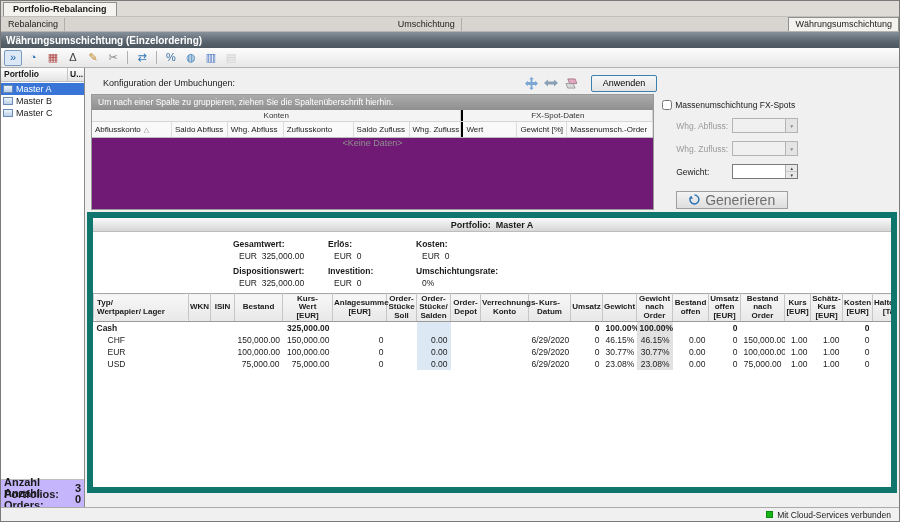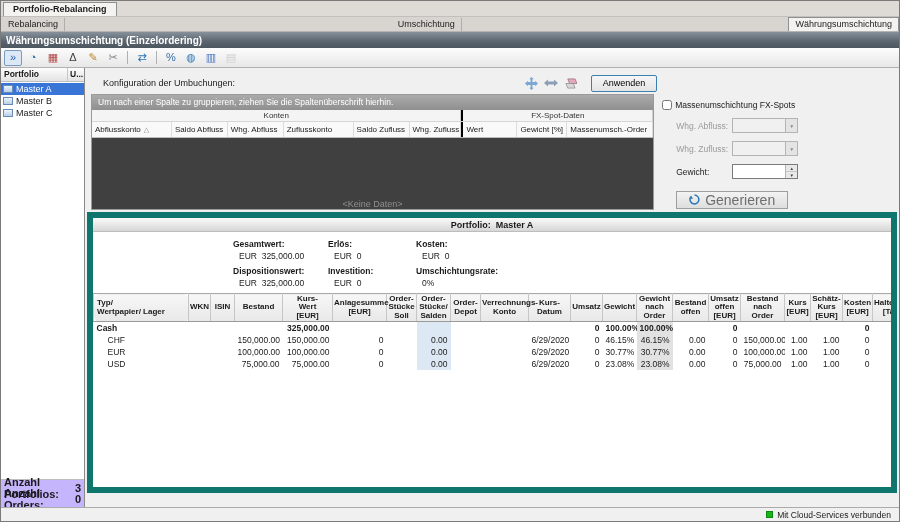--- a/index.html
+++ b/index.html
@@ -42,30 +42,30 @@
 
   
   .config-area{height:140px;padding:4px 6px 0 6px;flex:0 0 auto;}
   .config-row1{width:566px;display:flex;align-items:center;height:22px;}
   .config-title{margin-left:12px;}
   .config-icons{margin-left:auto;display:flex;align-items:center;gap:6px;margin-right:14px;}
   .cfg-icon{display:flex;align-items:center;}
   .btn-anwenden{width:66px;height:17px;font-size:9px;font-family:inherit;
                 background:linear-gradient(#f6f6f6,#e4e4e4);border:1px solid #3c7fb1;border-radius:2px;}
   .config-flex{display:flex;align-items:flex-start;}
-  .config-grid{width:566px;height:116px;background:#404040;border:1px solid #9a9a9a;display:flex;flex-direction:column;overflow:hidden;}
+  .config-grid{width:566px;height:116px;background:#701a75;border:1px solid #9a9a9a;display:flex;flex-direction:column;overflow:hidden;}
   .group-hint{height:15px;background:linear-gradient(#ababab,#8f8f8f);color:#fff;font-size:8.5px;padding:2px 6px;white-space:nowrap;overflow:hidden;}
   .band-row{display:flex;height:12px;background:#f4f4f4;border-bottom:1px solid #d6d6d6;font-size:8px;color:#333;}
   .band-cell{display:flex;align-items:center;justify-content:center;border-right:1px solid #d0d0d0;overflow:hidden;}
   .band-cell.fx{border-left:2px solid #000;}
   .hdr-row{display:flex;height:16px;background:#f9f9f9;border-bottom:1px solid #bdbdbd;font-size:8px;}
   .hdr-cell{display:flex;align-items:center;padding:0 3px;border-right:1px solid #dcdcdc;white-space:nowrap;overflow:hidden;cursor:default;}
   .hdr-cell.fxleft{border-left:2px solid #000;}
   .sort-tri{font-size:7px;color:#8a8a8a;margin-left:3px;}
-  .grid-empty{flex:1;display:flex;align-items:flex-end;justify-content:center;color:#8f8f8f;}
+  .grid-empty{flex:1;display:flex;align-items:flex-start;justify-content:center;color:#8f8f8f;}
 
   
   .fx-panel{margin-left:8px;padding-top:6px;width:232px;font-size:8.5px;}
   .fx-check{display:flex;align-items:center;gap:3px;}
   .fx-check input{width:10px;height:10px;margin:0;}
   .fx-field{display:flex;align-items:center;margin:8px 0 0 14px;}
   .fx-field .fx-label{width:56px;color:#9a9a9a;}
   .fx-field.enabled .fx-label{color:#1a1a1a;}
   .fx-select{position:relative;width:66px;height:15px;background:#f0f0f0;border:1px solid #b4b4b4;}
   .fx-arrow{position:absolute;right:0;top:0;width:12px;height:13px;background:#e4e4e4;border-left:1px solid #b4b4b4;

